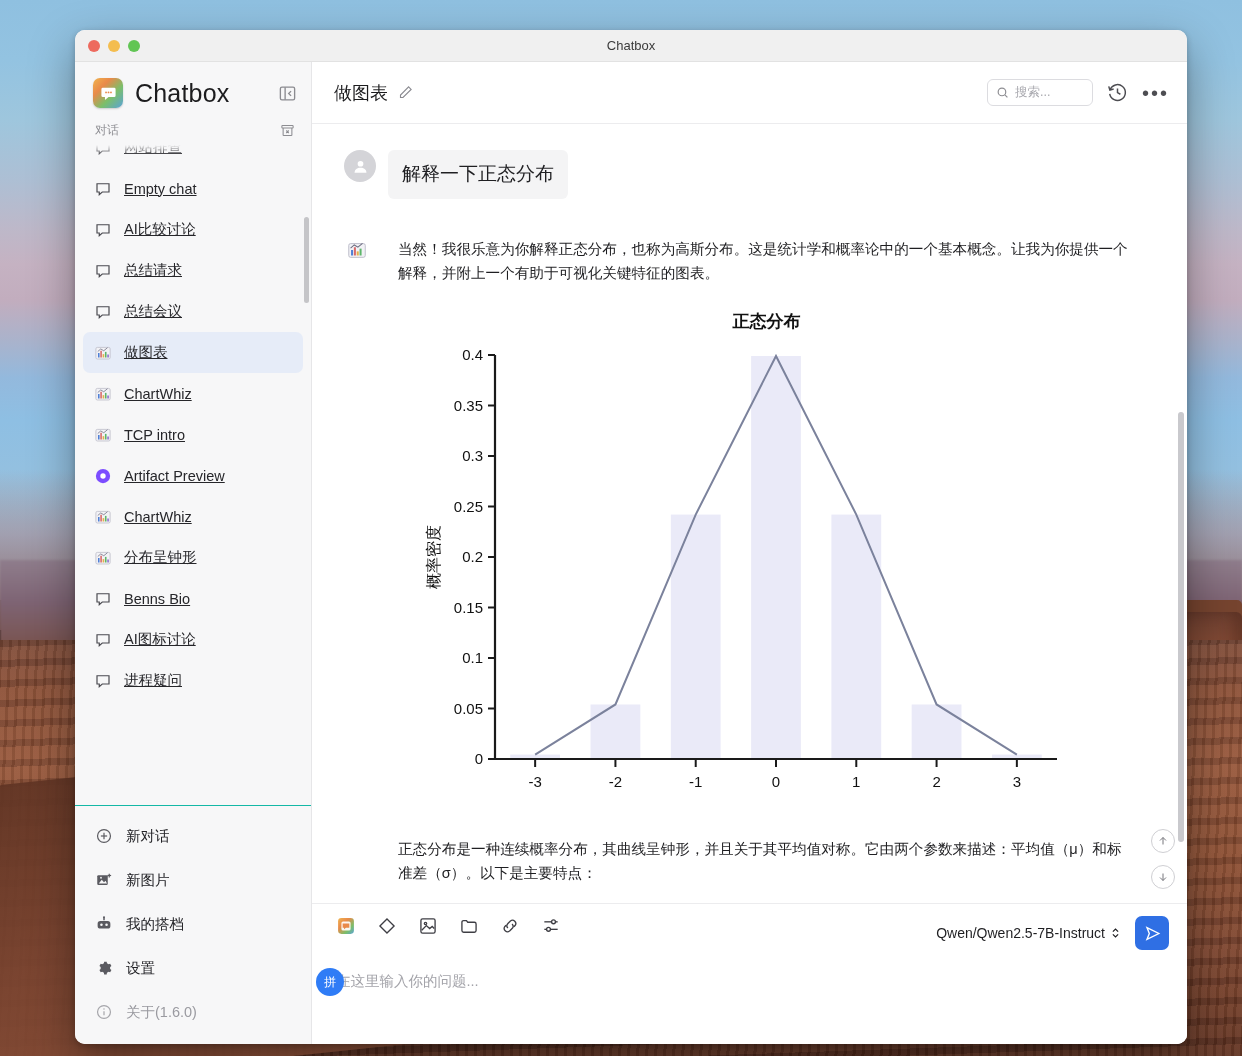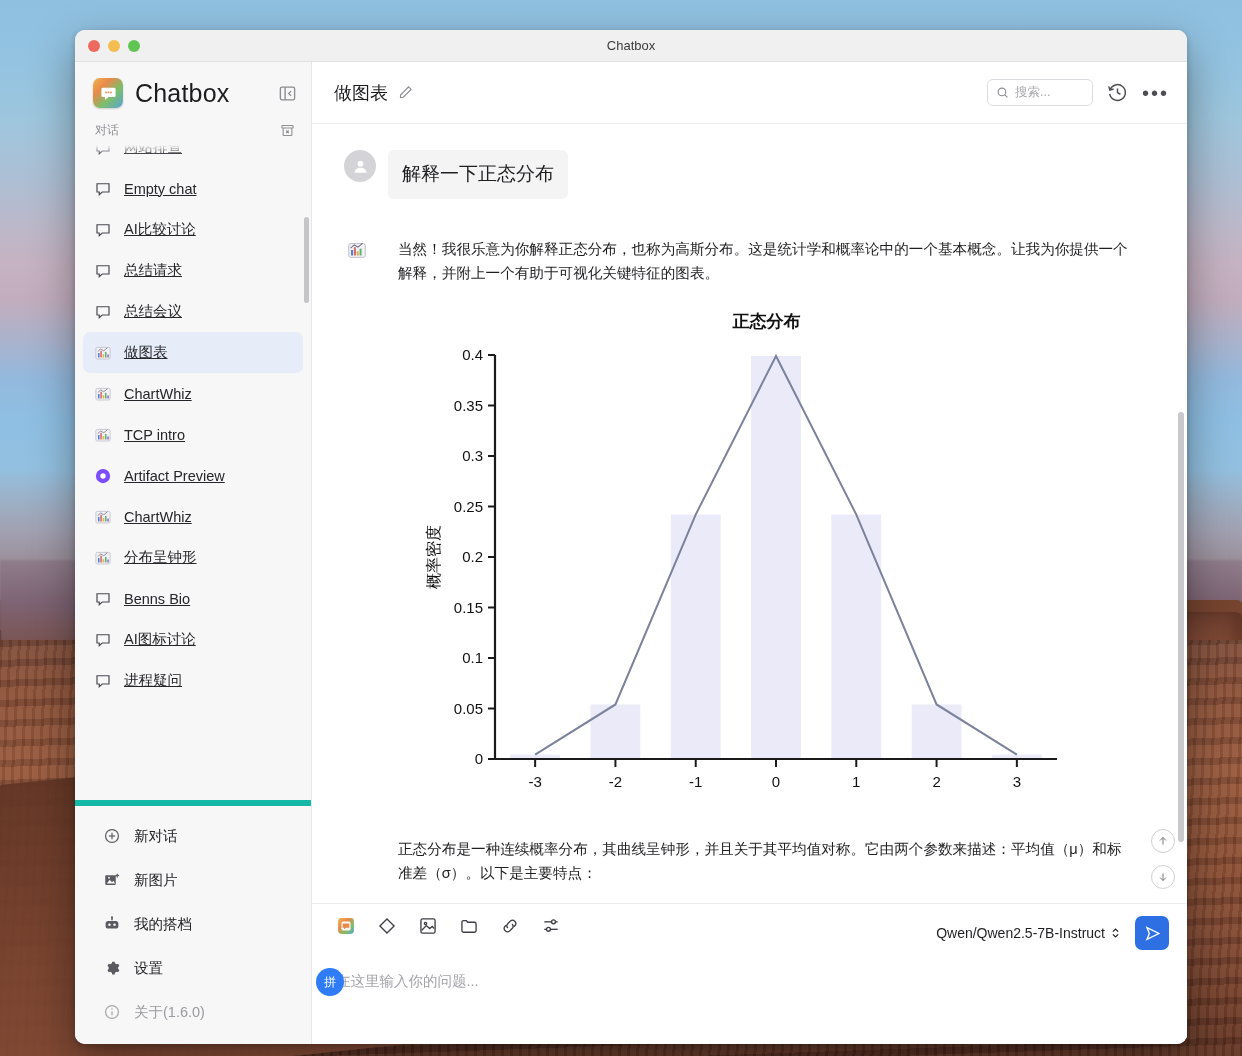--- a/index.html
+++ b/index.html
@@ -116,21 +116,21 @@
   .list-scrollbar {
     position: absolute; right: 2px; top: 72px; width: 5px; height: 86px;
     background: #c5c5c8; border-radius: 3px;
   }
   .list-fade-top {
     position:absolute; left:0; right:0; top:0; height: 10px;
     background: linear-gradient(#f7f7f8, rgba(247,247,248,0));
     pointer-events:none;
   }
 
-  #sidebar-bottom { border-top: 6px solid #14b8a6; padding: 8px 16px 10px; }
+  #sidebar-bottom { border-top: 1px solid #14b8a6; padding: 8px 8px 10px; }
   .nav-item {
     display:flex; align-items:center; gap: 13px;
     height: 44px; padding: 0 12px; border-radius: 7px;
     font-size: 14.5px; color:#232327; cursor:pointer;
   }
   .nav-item.muted { color:#9a9aa0; }
   .nav-ico { width:18px; height:18px; flex:0 0 18px; display:flex; align-items:center; justify-content:center; color:#5a5a60; }
   .nav-item.muted .nav-ico { color:#a5a5aa; }
 
   

